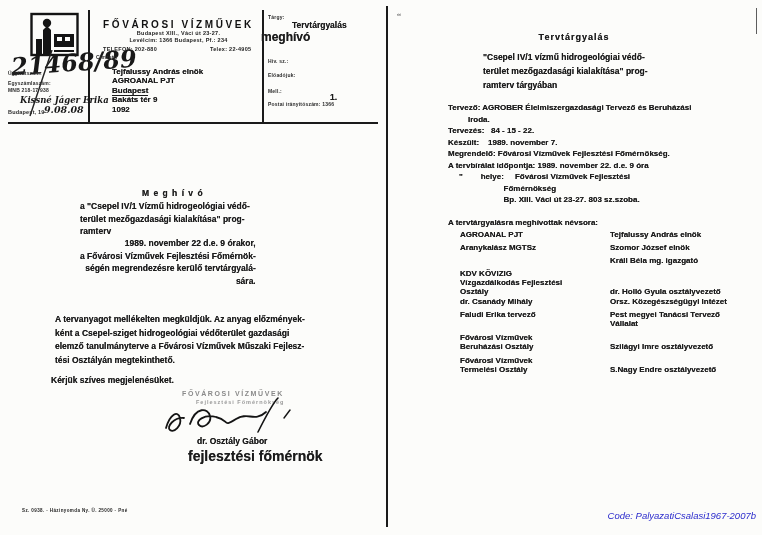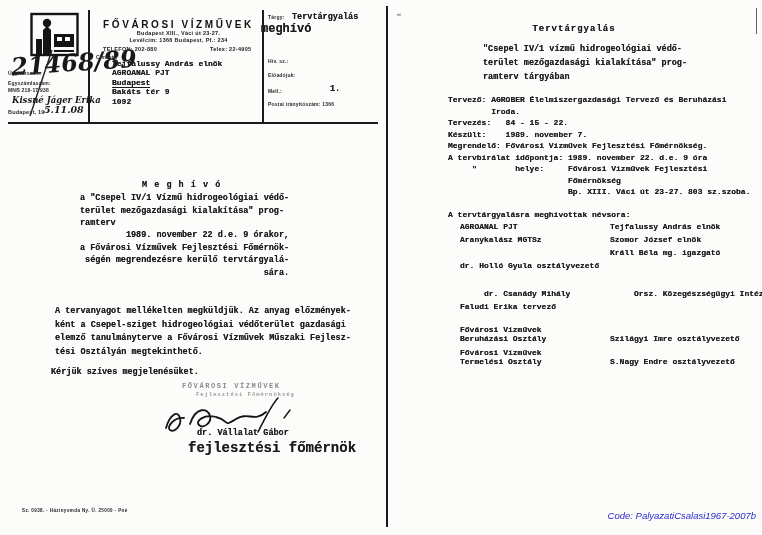--- a/index.html
+++ b/index.html
@@ -1,20 +1,20 @@
 <!DOCTYPE html>
 <html><head>
 <meta charset="utf-8">
 <style>
   html,body{margin:0;padding:0;background:#ffffff;}
   .sheet{position:relative;width:762px;height:535px;background:#fcfcfa;overflow:hidden;
          font-family:"Liberation Mono","DejaVu Sans Mono",monospace;}
   .abs{position:absolute;}
-  .mono{font-family:Liberation Mono, monospace;font-weight:700;
-        color:#1b1b1b;text-shadow:0 0 .4px #555;}
+  .mono{font-family:Liberation Sans, sans-serif;font-weight:700;
+        color:#1b1b1b;text-shadow:0 0 .4px #555;margin-top:8px;}
   .pre{white-space:pre;}
   .t8{font-size:8px;line-height:8.8px;}
   .t8d{font-size:8px;line-height:11.5px;}
   .t85{font-size:8.5px;line-height:12.6px;}
   .t85s{font-size:8.5px;line-height:13.5px;}
   .tiny{font-family:"Liberation Sans",sans-serif;font-size:5px;font-weight:700;
         color:#2a2a2a;letter-spacing:.2px;white-space:pre;}
   .tiny2{font-family:"Liberation Sans",sans-serif;font-size:6px;font-weight:700;color:#222;}
   .line{background:#1a1a1a;}
   .hand{font-family:"DejaVu Serif",serif;font-style:italic;font-weight:700;color:#181818;}
@@ -59,23 +59,23 @@
 
     <div class="abs hand" style="left:11px;top:48px;font-size:24px;transform:rotate(-4deg);">21468/89</div>
     <div class="abs" style="left:8px;top:50px;">
       <svg width="90" height="70" viewBox="0 0 90 70">
         <line x1="44" y1="0" x2="22" y2="66" stroke="#222" stroke-width="1.4"></line>
       </svg>
     </div>
     <div class="abs tiny" style="left:8px;top:70px;">Ügyiratszám:</div>
     <div class="abs tiny" style="left:8px;top:80px;">Egyszámlaszám:</div>
     <div class="abs tiny" style="left:8px;top:87px;">MNB 218-17 938</div>
-    <div class="abs hand" style="left:12px;top:95px;font-size:8.5px;">Kissné Jáger Erika</div>
+    <div class="abs hand" style="left:20px;top:95px;font-size:8.5px;">Kissné Jáger Erika</div>
     <div class="abs tiny" style="left:8px;top:109px;font-size:5.5px;">Budapest, 19</div>
-    <div class="abs hand" style="left:44px;top:104px;font-size:9.5px;">5.11.08</div>
+    <div class="abs hand" style="left:44px;top:104px;font-size:9.5px;">9.08.08</div>
 
     <div class="abs company" style="left:95px;top:19px;width:167px;text-align:center;">FŐVÁROSI VÍZMŰVEK</div>
     <div class="abs addr" style="left:95px;top:30px;width:167px;text-align:center;">Budapest XIII., Váci út 23-27.</div>
     <div class="abs addr" style="left:95px;top:37px;width:167px;text-align:center;">Levélcím: 1366 Budapest, Pf.: 234</div>
     <div class="abs addr" style="left:103px;top:46px;">TELEFON: 202-880</div>
     <div class="abs addr" style="left:210px;top:46px;">Telex: 22-4905</div>
     <div class="abs tiny" style="left:96px;top:54px;">Címzett:</div>
     <div class="abs mono" style="left:112px;top:59px;font-size:8px;line-height:9.4px;">
       <div>Tejfalussy András elnök</div>
       <div>AGROANAL PJT</div>
@@ -110,21 +110,21 @@
     <div class="abs mono stampgray" style="left:182px;top:382px;">FŐVÁROSI VÍZMŰVEK</div>
     <div class="abs mono stampgray2" style="left:196px;top:391px;">Fejlesztési Főmérnökség</div>
     <div class="abs" style="left:158px;top:392px;">
       <svg width="140" height="46" viewBox="0 0 140 46">
         <path d="M8 36 C12 22 20 18 22 26 C24 34 16 41 12 38 C8 35 16 25 26 26" fill="none" stroke="#141414" stroke-width="1.8" stroke-linecap="round"></path>
         <path d="M32 32 C38 14 50 16 52 24 C54 31 45 37 41 33 C37 29 46 22 58 25 C72 28 64 36 78 27 C90 19 96 31 108 20" fill="none" stroke="#141414" stroke-width="1.8" stroke-linecap="round"></path>
         <path d="M100 40 C106 28 114 12 120 6" fill="none" stroke="#141414" stroke-width="1.6" stroke-linecap="round"></path>
         <path d="M126 26 l6 -8" fill="none" stroke="#141414" stroke-width="1.4" stroke-linecap="round"></path>
       </svg>
     </div>
-    <div class="abs mono" style="left:197px;top:428px;font-size:8.5px;">dr. Vállalat Gábor</div>
+    <div class="abs mono" style="left:197px;top:428px;font-size:8.5px;">dr. Osztály Gábor</div>
     <div class="abs mono" style="left:188px;top:440px;font-size:14px;">fejlesztési főmérnök</div>
 
     <div class="abs printrow" style="left:22px;top:508px;">Sz. 0938. - Házinyomda Ny. Ü. 25000 - Pné</div>
   </div>
 
   <div class="abs line" style="left:386px;top:6px;width:1.6px;height:521px;"></div>
   <div class="abs line" style="left:756px;top:8px;width:1.2px;height:26px;opacity:.7;"></div>
   <div class="abs tiny2" style="left:397px;top:11px;color:#444;">‹‹</div>
 
   <div>
@@ -153,28 +153,33 @@
     </div>
     <div class="abs inv-row" style="left:460px;top:236px;">
       <span class="inv-left mono t8 pre">Aranykalász MGTSz</span>
       <span class="mono t8 pre">Szomor József elnök</span>
     </div>
     <div class="abs inv-row" style="left:460px;top:249px;">
       <span class="inv-left mono t8 pre"></span>
       <span class="mono t8 pre">Králl Béla mg. igazgató</span>
     </div>
     <div class="abs inv-row bottom" style="left:460px;top:262px;">
+      <span class="inv-left mono t8 pre">KDV KÖVIZIG
+Vízgazdálkodás Fejlesztési
+Osztály</span>
       <span class="mono t8 pre">dr. Holló Gyula osztályvezető</span>
     </div>
-    <div class="abs inv-row" style="left:484px;top:290px;">
+    <div class="abs inv-row" style="left:460px;top:290px;">
       <span class="inv-left mono t8 pre">dr. Csanády Mihály</span>
       <span class="mono t8 pre">Orsz. Közegészségügyi Intézet</span>
     </div>
     <div class="abs inv-row" style="left:460px;top:303px;">
       <span class="inv-left mono t8 pre">Faludi Erika tervező</span>
+      <span class="mono t8 pre">Pest megyei Tanácsi Tervező
+Vállalat</span>
     </div>
     <div class="abs inv-row bottom" style="left:460px;top:326px;">
       <span class="inv-left mono t8 pre">Fővárosi Vízművek
 Beruházási Osztály</span>
       <span class="mono t8 pre">Szilágyi Imre osztályvezető</span>
     </div>
     <div class="abs inv-row bottom" style="left:460px;top:349px;">
       <span class="inv-left mono t8 pre">Fővárosi Vízművek
 Termelési Osztály</span>
       <span class="mono t8 pre">S.Nagy Endre osztályvezető</span>

